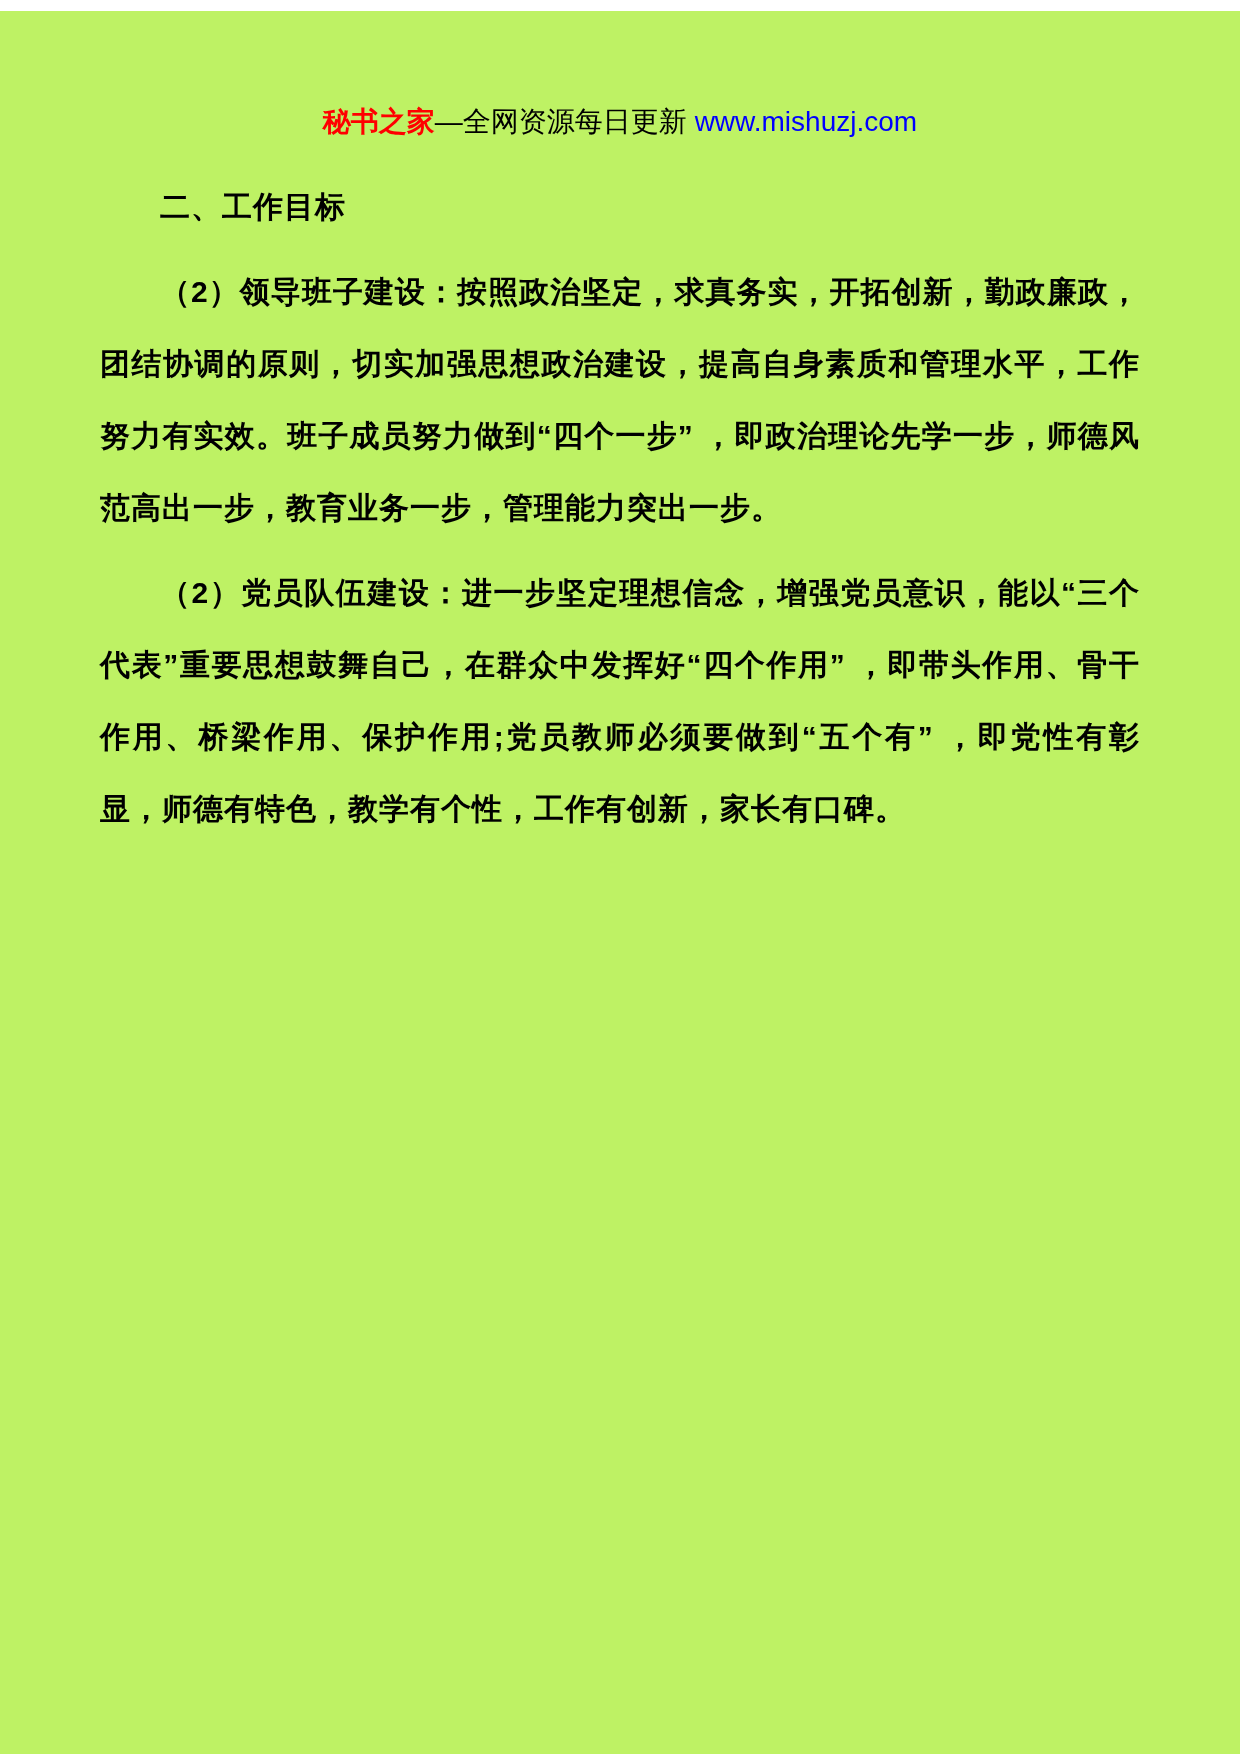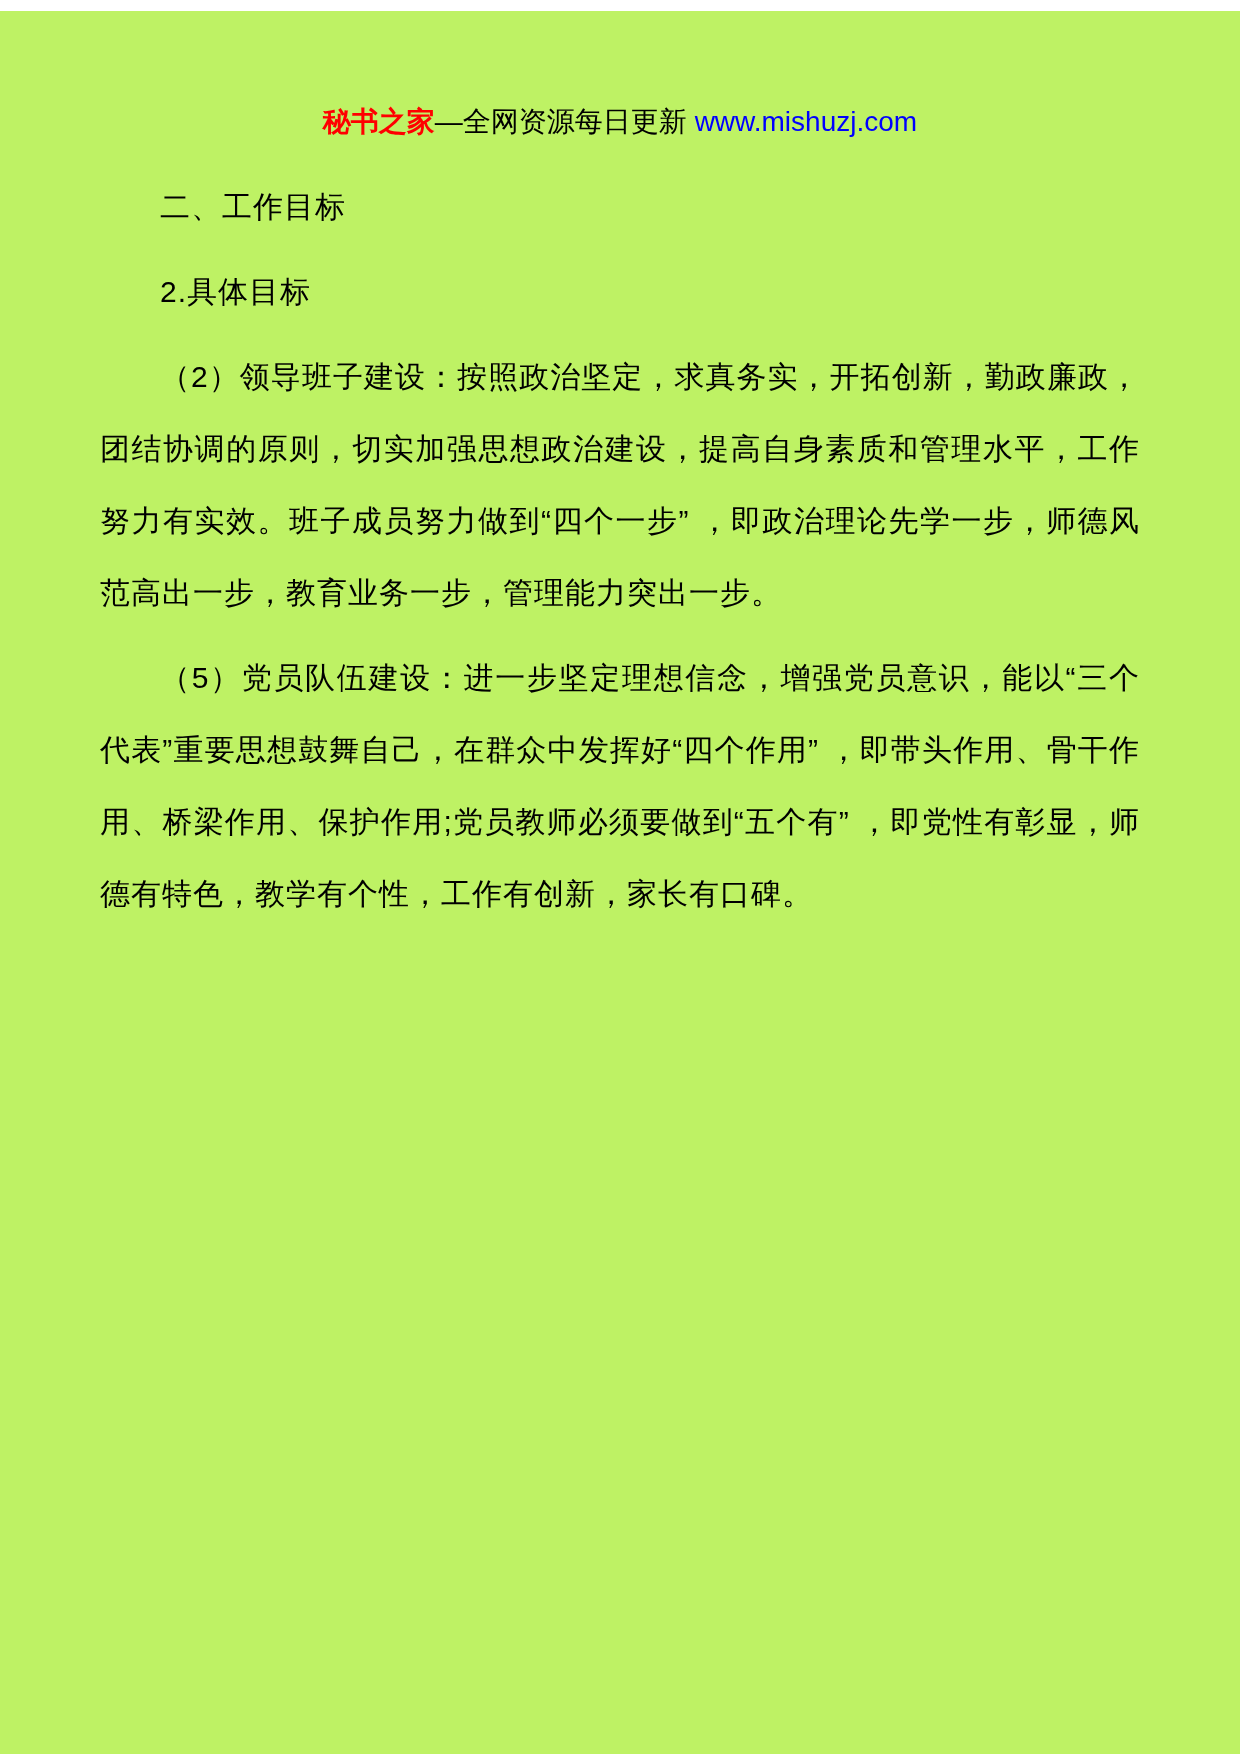--- a/index.html
+++ b/index.html
@@ -34,20 +34,21 @@
     color: #000000;
   }
   .doc-header .site-url {
     color: #0000ff;
     text-decoration: none;
     cursor: pointer;
   }
   .doc-body {
     font-size: 30px;
     line-height: 72px;
+    font-weight: bold;
   }
   .doc-body .para {
     margin: 0 0 13px 0;
     text-indent: 2em;
     text-align: justify;
     letter-spacing: 1px;
   }
   .doc-body .heading {
     margin: 0 0 13px 0;
     text-indent: 2em;
@@ -58,18 +59,17 @@
 <body>
 
 <div class="page">
 
   <div class="doc-header">
     <span class="brand">秘书之家</span><span class="tagline">—全网资源每日更新 </span><span class="site-url">www.mishuzj.com</span>
   </div>
 
   <div class="doc-body">
     <p class="heading">二、工作目标</p>
-    <p class="heading">2.具体目标</p>
     <p class="para">（2）领导班子建设：按照政治坚定，求真务实，开拓创新，勤政廉政，团结协调的原则，切实加强思想政治建设，提高自身素质和管理水平，工作努力有实效。班子成员努力做到“四个一步” ，即政治理论先学一步，师德风范高出一步，教育业务一步，管理能力突出一步。</p>
-    <p class="para">（5）党员队伍建设：进一步坚定理想信念，增强党员意识，能以“三个代表”重要思想鼓舞自己，在群众中发挥好“四个作用” ，即带头作用、骨干作用、桥梁作用、保护作用;党员教师必须要做到“五个有” ，即党性有彰显，师德有特色，教学有个性，工作有创新，家长有口碑。</p>
+    <p class="para">（2）党员队伍建设：进一步坚定理想信念，增强党员意识，能以“三个代表”重要思想鼓舞自己，在群众中发挥好“四个作用” ，即带头作用、骨干作用、桥梁作用、保护作用;党员教师必须要做到“五个有” ，即党性有彰显，师德有特色，教学有个性，工作有创新，家长有口碑。</p>
   </div>
 
 </div>
 
 </body></html>

